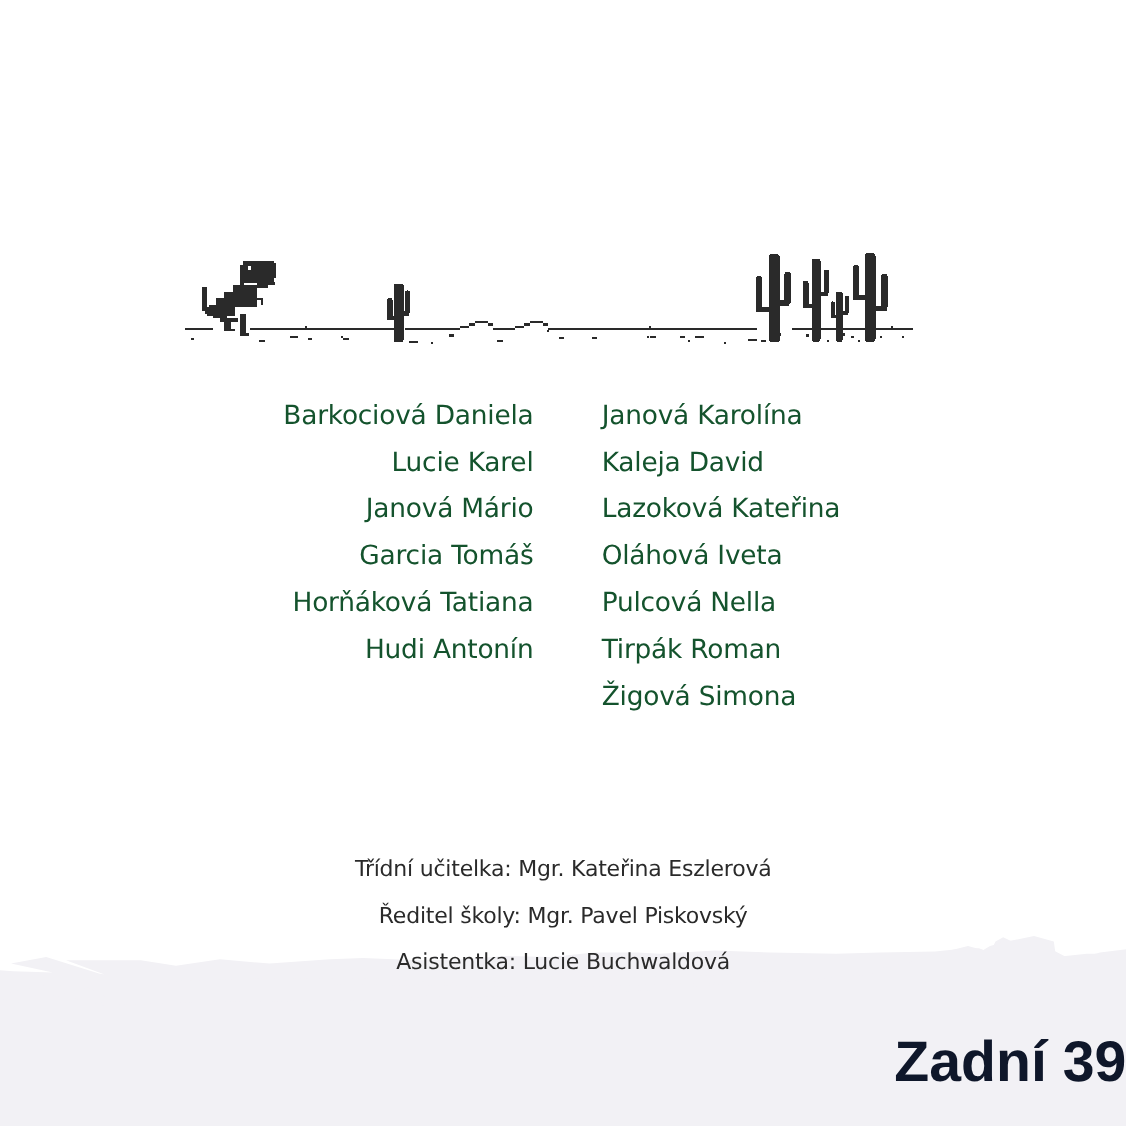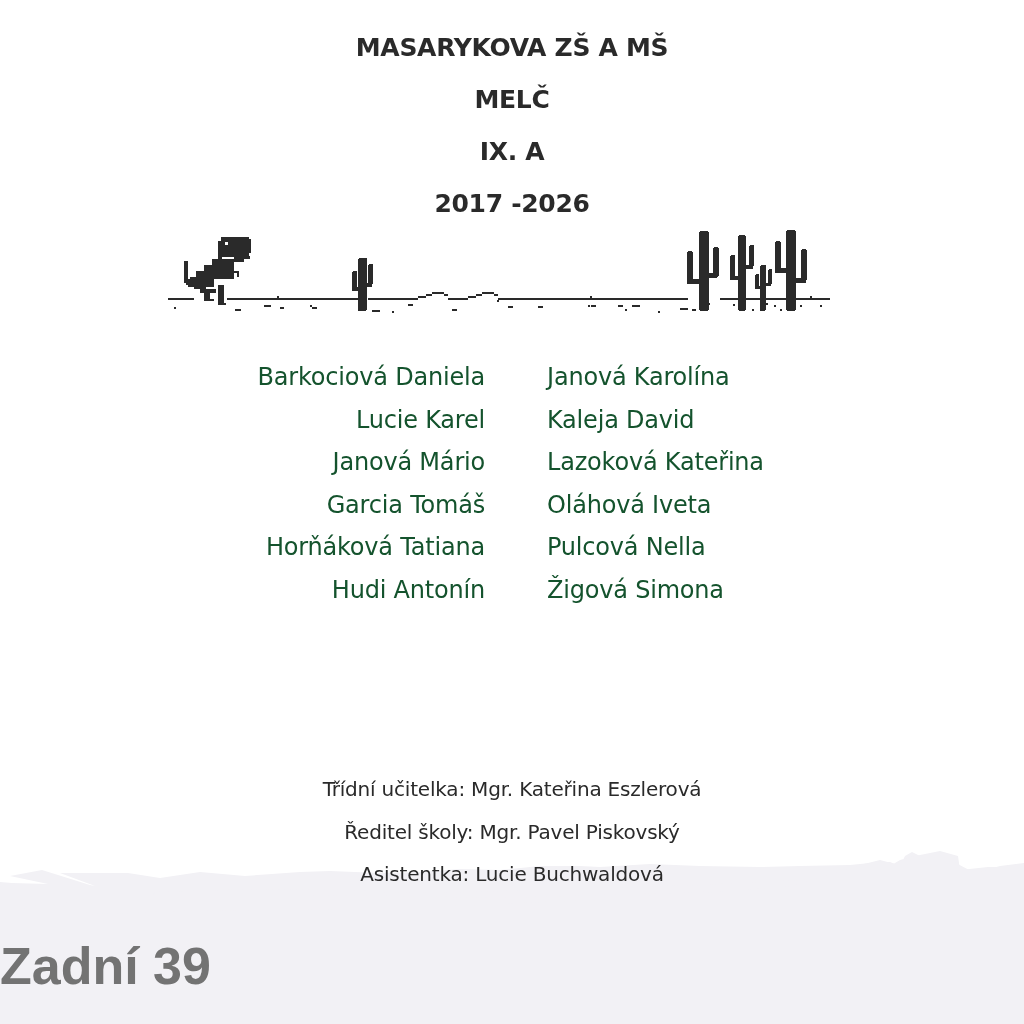--- a/index.html
+++ b/index.html
@@ -105,50 +105,44 @@
       z-index: 0;
     }
     .staff, .caption { z-index: 1; text-align: center; }
 
     
     .caption {
       position: absolute;
       left: 0;
       right: 0;
       top: 930px;
-      text-align: left;
+      text-align: right;
       font-family: "Liberation Sans", sans-serif;
       font-weight: bold;
       font-size: 52px;
       line-height: 72px;
-      color: #737373;
+      color: #0f172a;
     }
   </style>
 </head>
 <body>
 
 <div class="page">
 
   <svg class="mountains" viewBox="0 840 1024 184" preserveAspectRatio="none">
     <polygon fill="#f2f1f5" points="
       0,1024 0,882 12,883 48,884 10,876 42,870 90,885 95,886 60,873 128,873 160,878 200,872 245,876 300,872 330,871 380,873 420,872 460,869 500,870 540,866 580,866 600,867 650,864 700,866 760,867 800,866 850,865 870,863 890,862 900,866 905,856 912,852 920,856 938,853 945,867 960,878 990,876 1010,878 1024,876 1024,1024"></polygon>
     <polygon fill="#f2f1f5" points="
       153,895 155,892 260,889 350,890 400,893 470,892 560,889 700,885 800,880 850,878 880,872 900,860 915,856 940,851 958,856 960,870 988,867 1024,867 1024,880 960,885 890,886 800,890 700,892 600,895 500,898 400,896 300,895"></polygon>
     <polygon fill="#f2f1f5" points="
       0,908 10,902 40,896 55,896 70,905 90,916 95,905 80,898 20,912"></polygon>
     <polygon fill="#f2f1f5" points="
       0,1024 0,922 30,905 60,906 90,913 95,919 88,929 60,915 130,913 200,910 260,911 300,909 340,910 380,905 420,907 480,905 540,902 600,900 640,896 680,893 720,892 790,886 830,874 860,865 880,860 895,864 910,857 930,855 950,860 975,873 1000,866 1024,863 1024,1024"></polygon>
   </svg>
 
-  <div class="header">
-    <span class="header-line">MASARYKOVA ZŠ A MŠ</span>
-    <span class="header-line">MELČ</span>
-    <span class="header-line">IX. A</span>
-    <span class="header-line">2017 -2026</span>
-  </div>
 
   <div class="scene">
     <svg viewBox="0 0 680 100" shape-rendering="crispEdges">
       <g fill="#2a2a2a">
 
         <rect x="8" y="73" width="26" height="2"></rect>
         <rect x="67" y="73" width="132" height="2"></rect>
         <rect x="208" y="73" width="50" height="2"></rect>
 
         <rect x="258" y="71" width="8" height="2"></rect>
@@ -273,20 +267,21 @@
       <span class="name">Garcia Tomáš</span>
       <span class="name">Horňáková Tatiana</span>
       <span class="name">Hudi Antonín</span>
     </div>
     <div class="col-right">
       <span class="name">Janová Karolína</span>
       <span class="name">Kaleja David</span>
       <span class="name">Lazoková Kateřina</span>
       <span class="name">Oláhová Iveta</span>
       <span class="name">Pulcová Nella</span>
+      <span class="name">Tirpák Roman</span>
       <span class="name">Žigová Simona</span>
     </div>
   </div>
 
   <div class="staff">
     <span class="staff-line">Třídní učitelka: Mgr. Kateřina Eszlerová</span>
     <span class="staff-line">Ředitel školy: Mgr. Pavel Piskovský</span>
     <span class="staff-line">Asistentka: Lucie Buchwaldová</span>
   </div>
 

